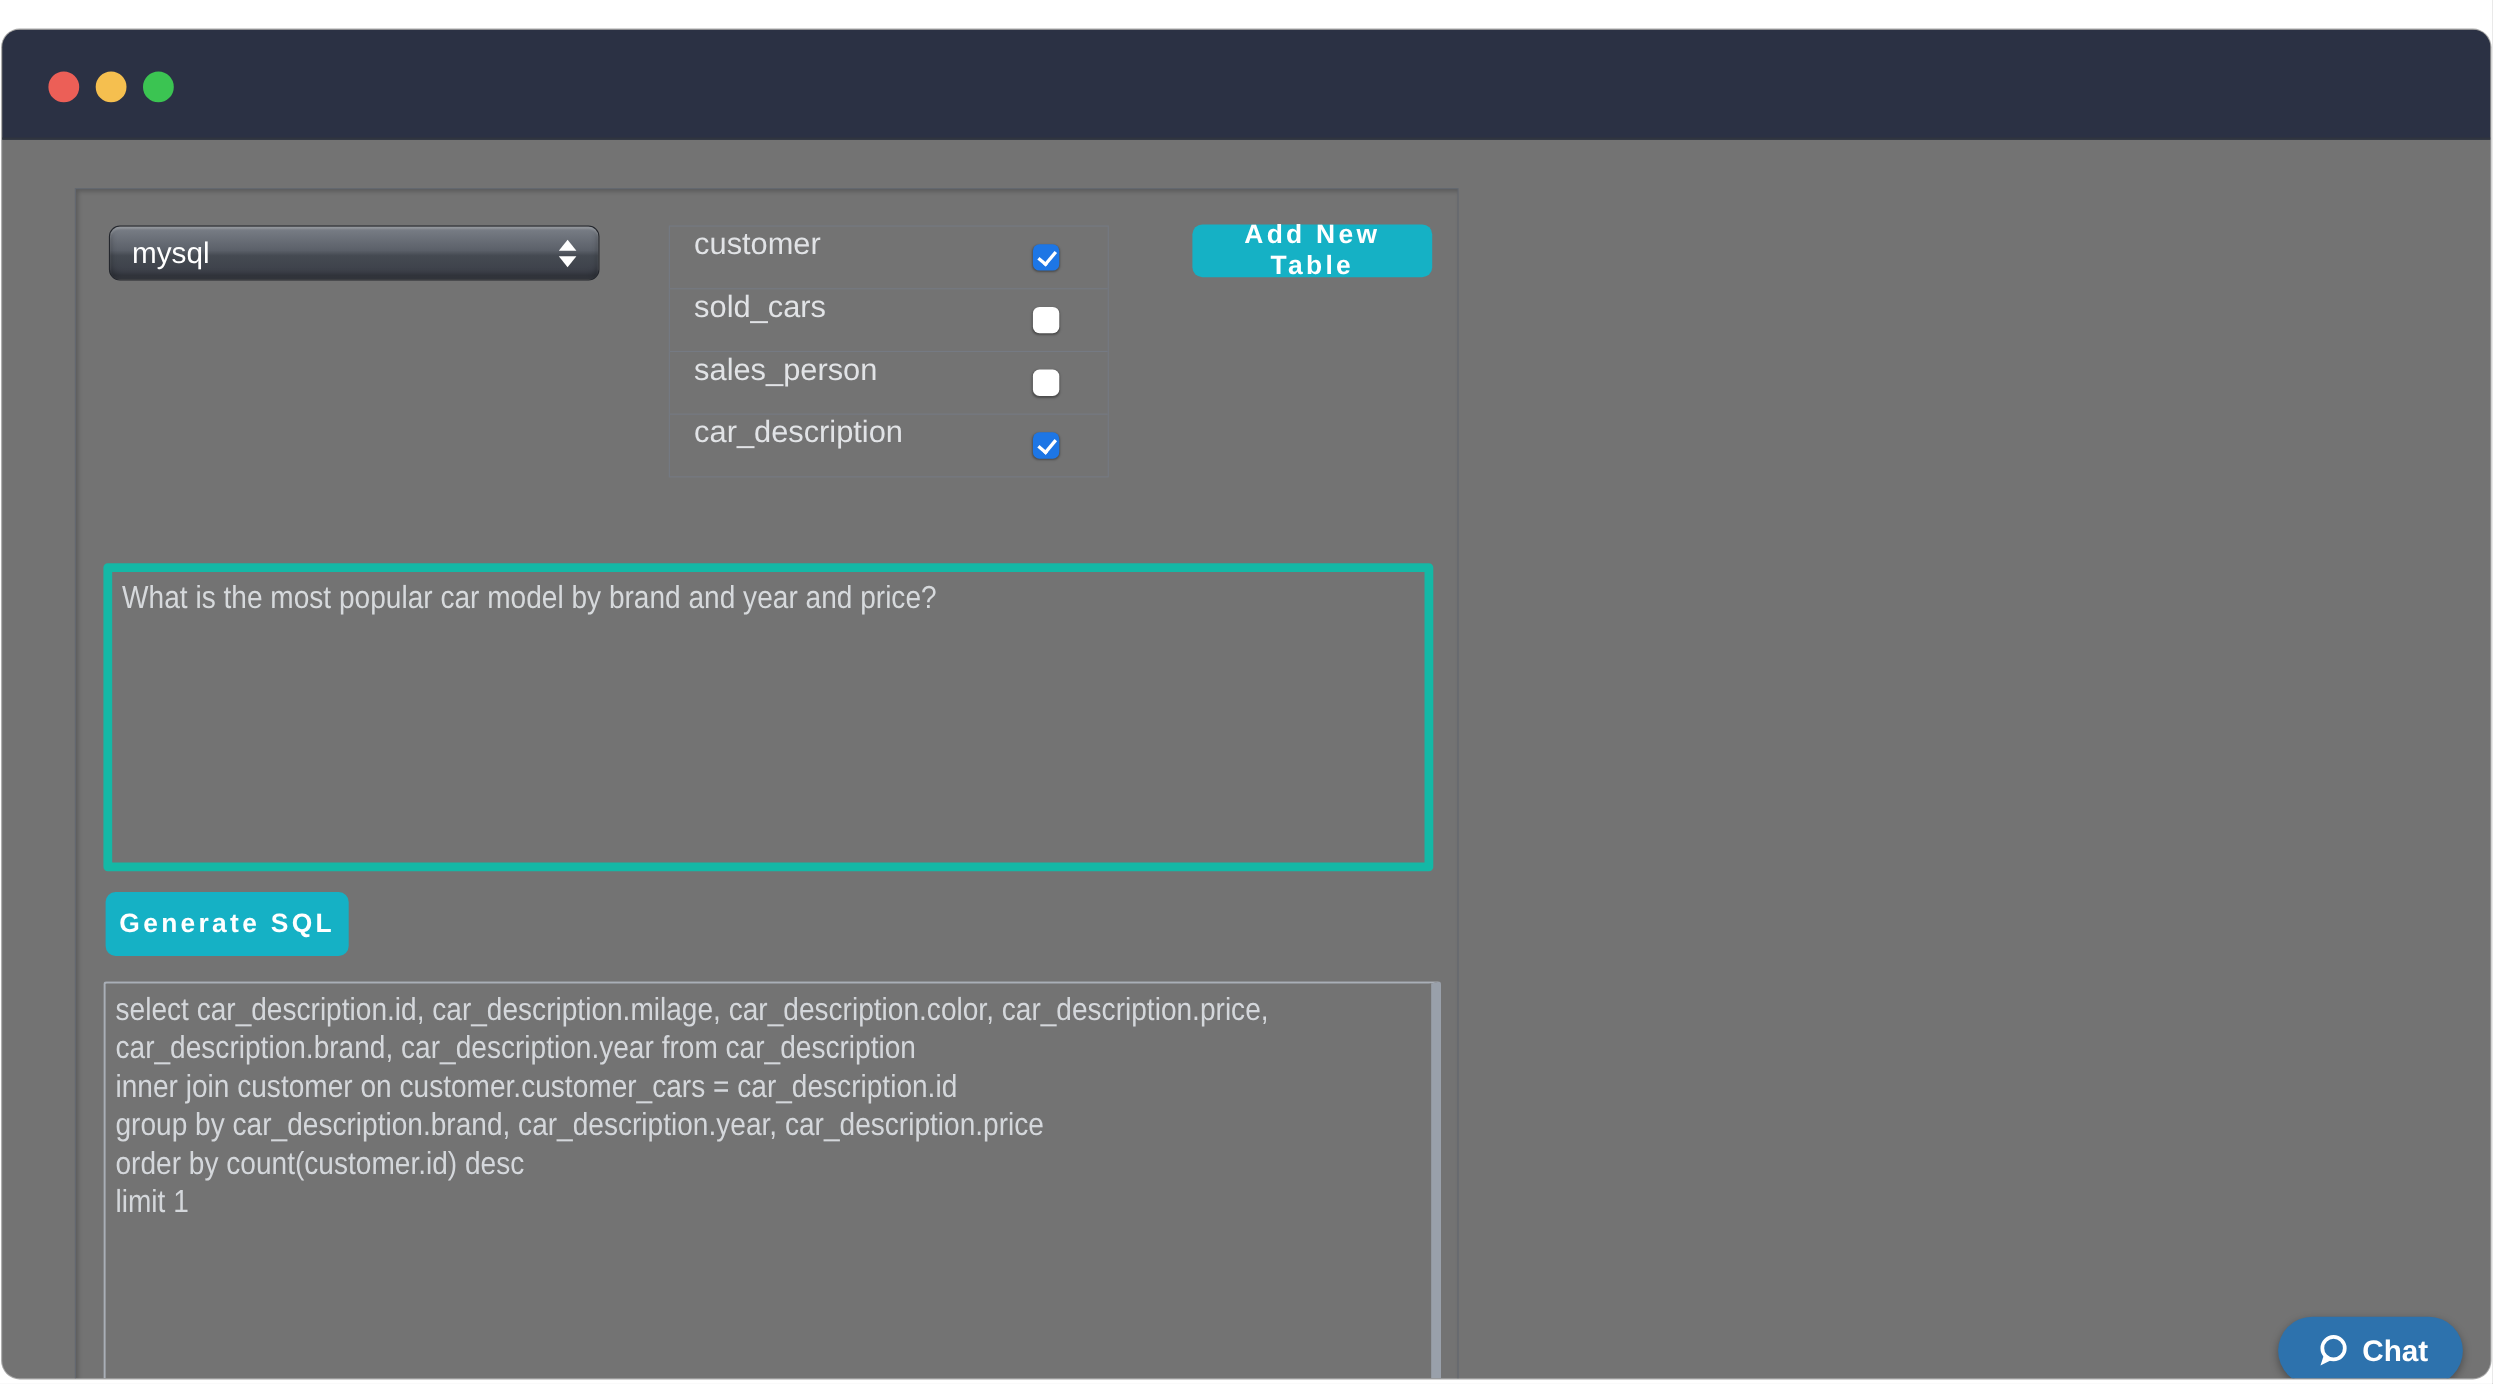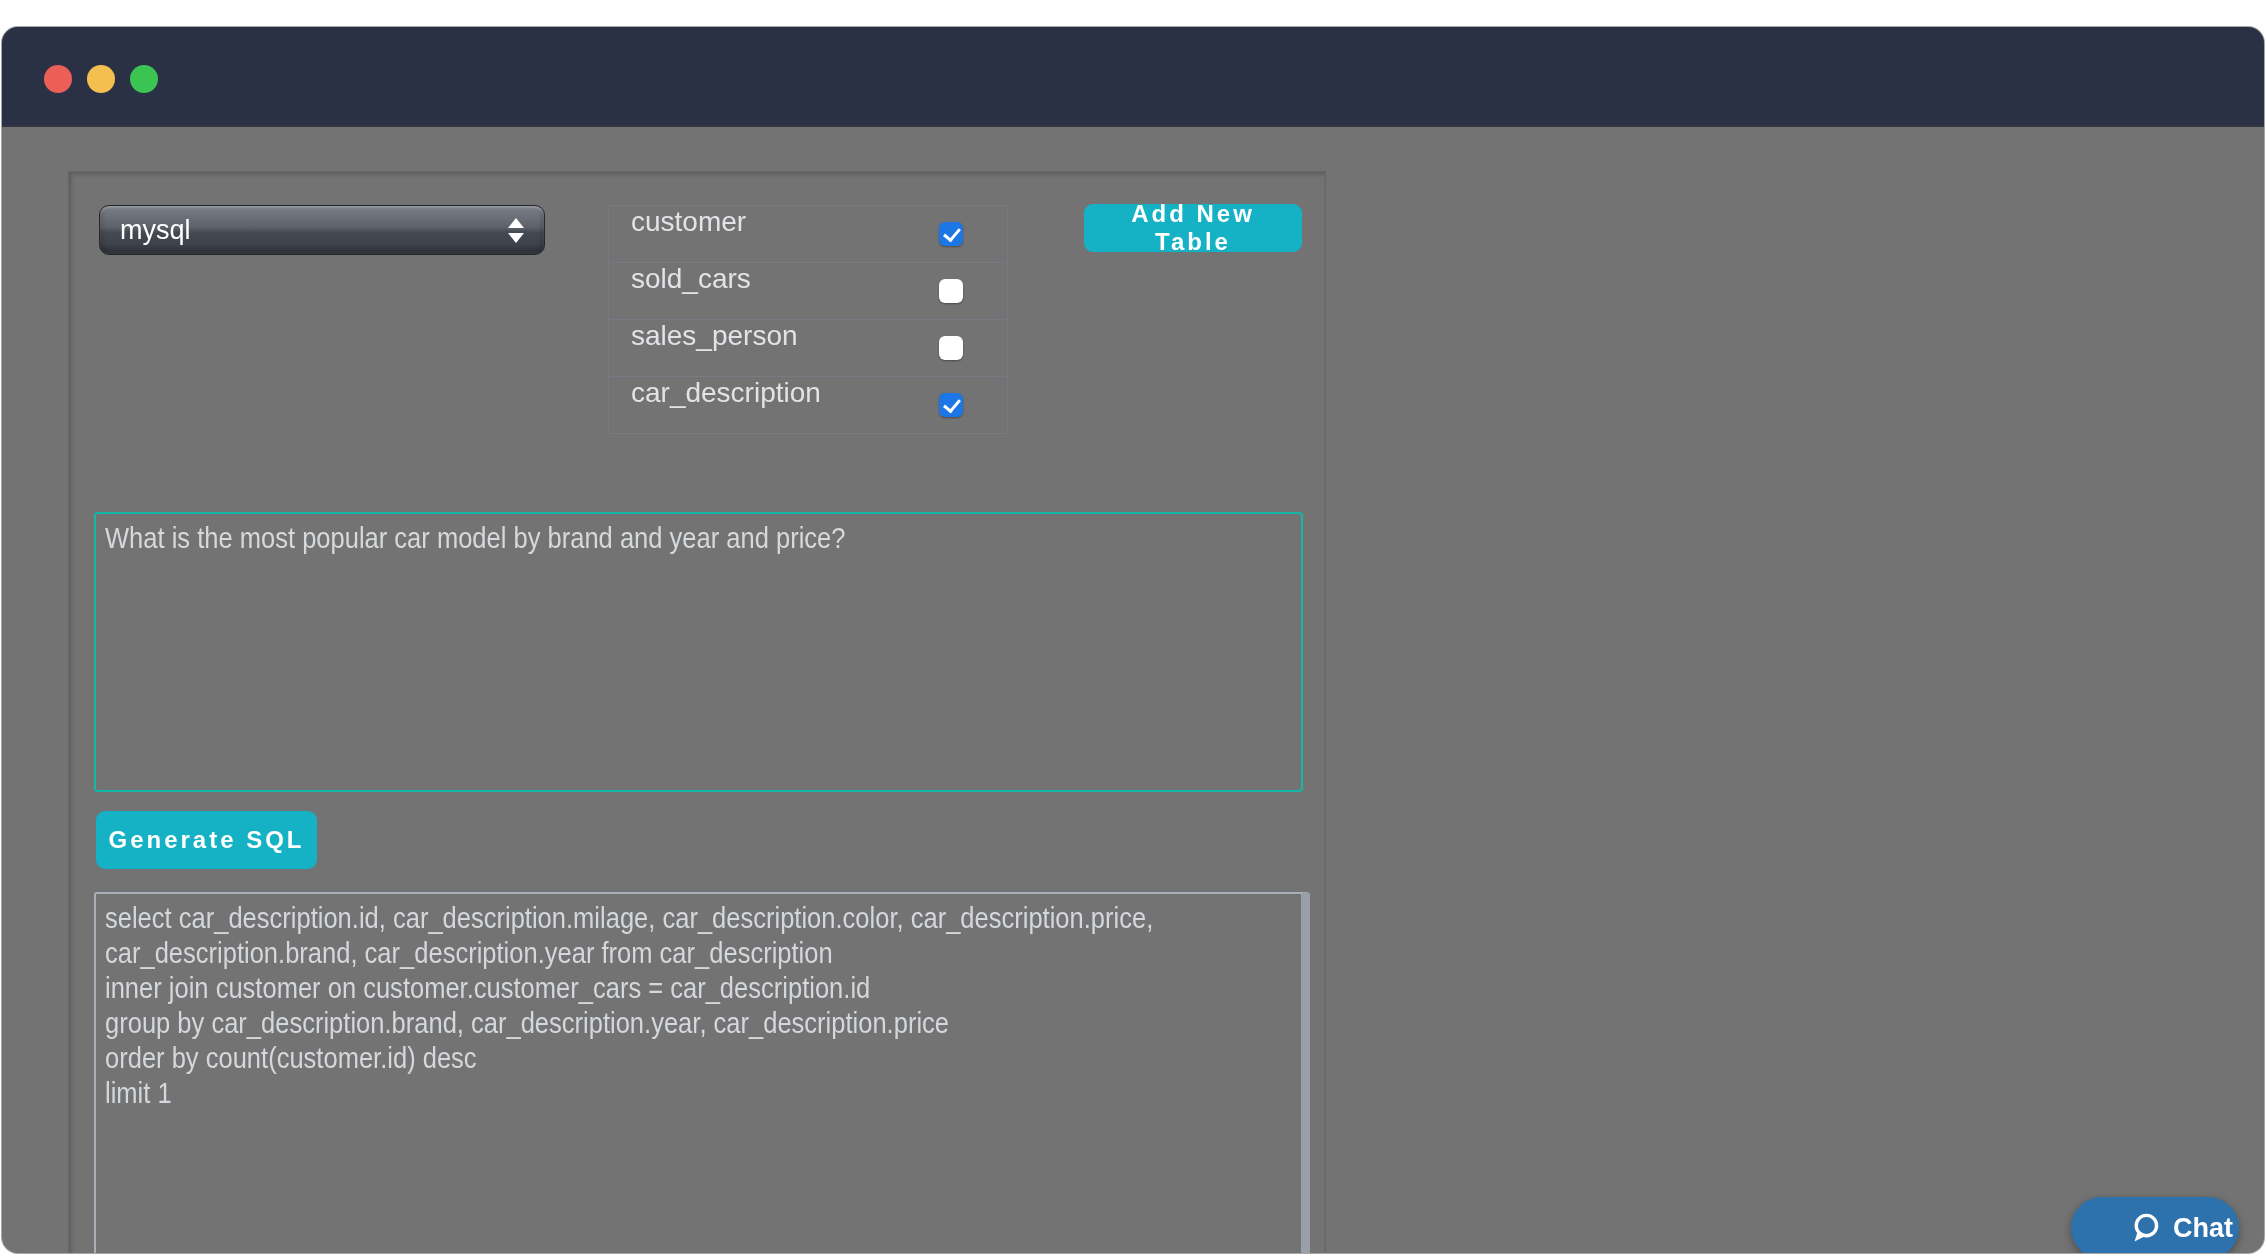--- a/index.html
+++ b/index.html
@@ -99,21 +99,21 @@
     font-weight: bold; font-size: 24px; letter-spacing: 3px;
     display: flex; align-items: center; justify-content: center;
     cursor: pointer;
   }
   .add-table-btn { left: 1082px; top: 177px; width: 218px; height: 48px; }
   .generate-btn  { left: 94px;  top: 784px; width: 221px; height: 58px; justify-content: center; }
 
   
   .question-box {
     position: absolute; left: 92px; top: 485px; width: 1209px; height: 280px;
-    border: 2px solid #14b8a6; border-radius: 4px;
+    border: 8px solid #14b8a6; border-radius: 4px;
     box-sizing: border-box;
     padding: 5px 9px;
     color: #d6d9dc; font-size: 29px; line-height: 38px;
     overflow: hidden; cursor: text;
   }
   .sql-box {
     position: absolute; left: 92px; top: 865px; width: 1216px; height: 420px;
     border: 2px solid #a9afb7; border-radius: 3px;
     border-right: 9px solid #99a0aa;
     box-sizing: border-box;
@@ -121,21 +121,21 @@
     color: #d4d7db; font-size: 29px;
     overflow: hidden; cursor: text;
   }
   .narrow { transform: scaleX(0.88); transform-origin: 0 0; width: 113.6%; }
   .sql-line { line-height: 35px; white-space: pre; }
 
   
   .chat-btn {
     position: absolute; left: 2069px; top: 1170px; width: 168px; height: 62px;
     background: #2d72ad; border: none; border-radius: 31px;
-    display: flex; align-items: center; justify-content: flex-end; gap: 11px;
+    display: flex; align-items: center; justify-content: center; gap: 11px;
     color: #ffffff; font-weight: bold; font-size: 27px;
     font-family: "Liberation Sans", sans-serif;
     box-shadow: 0 3px 8px rgba(0,0,0,0.35);
     cursor: pointer;
   }
   .chat-btn svg { display: block; }
 </style>
 </head>
 <body>
 

